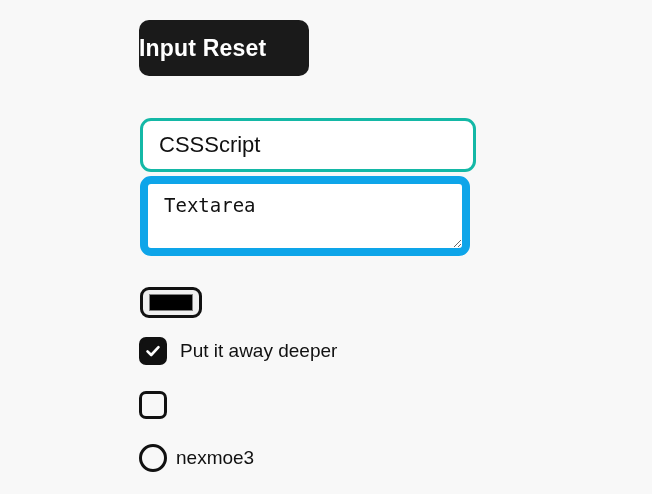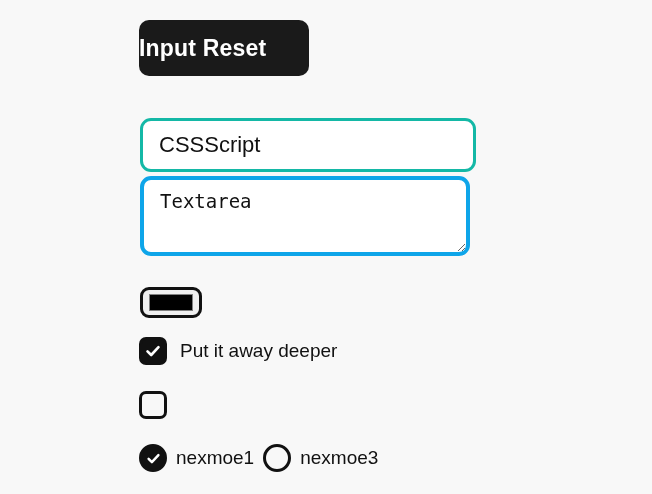--- a/index.html
+++ b/index.html
@@ -61,21 +61,21 @@
 
   
   .text-area {
     position: absolute;
     left: 1px;
     top: 176px;
     width: 330px;
     height: 80px;
     box-sizing: border-box;
     background: #ffffff;
-    border: 4px solid #0ea5e9;
+    border: 8px solid #0ea5e9;
     border-radius: 11px;
     font-family: "DejaVu Sans Mono", monospace;
     font-size: 19px;
     color: #111111;
     padding: 10px 16px;
     outline: none;
     resize: both;
     overflow: hidden;
   }
 
@@ -207,28 +207,20 @@
   <label class="check-row row-1">
     <span class="checkbox">
       <svg width="18" height="18" viewBox="0 0 18 18" aria-hidden="true">
         <path d="M3.5 9.3 L7.2 13 L14.5 5.2" fill="none" stroke="#ffffff" stroke-width="2.6" stroke-linecap="round" stroke-linejoin="round"></path>
       </svg>
     </span>
   </label>
 
   <div class="radio-row">
 
-    <label class="radio-item">
-      <span class="radio checked">
-        <svg width="17" height="17" viewBox="0 0 18 18" aria-hidden="true">
-          <path d="M3.8 9.3 L7.3 12.8 L14.2 5.4" fill="none" stroke="#ffffff" stroke-width="2.6" stroke-linecap="round" stroke-linejoin="round"></path>
-        </svg>
-      </span>
-      <span class="radio-label">nexmoe1</span>
-    </label>
 
 
     <label class="radio-item">
       <span class="radio">
         <svg width="17" height="17" viewBox="0 0 18 18" aria-hidden="true">
           <path d="M3.8 9.3 L7.3 12.8 L14.2 5.4" fill="none" stroke="#ffffff" stroke-width="2.6" stroke-linecap="round" stroke-linejoin="round"></path>
         </svg>
       </span>
       <span class="radio-label">nexmoe3</span>
     </label>

